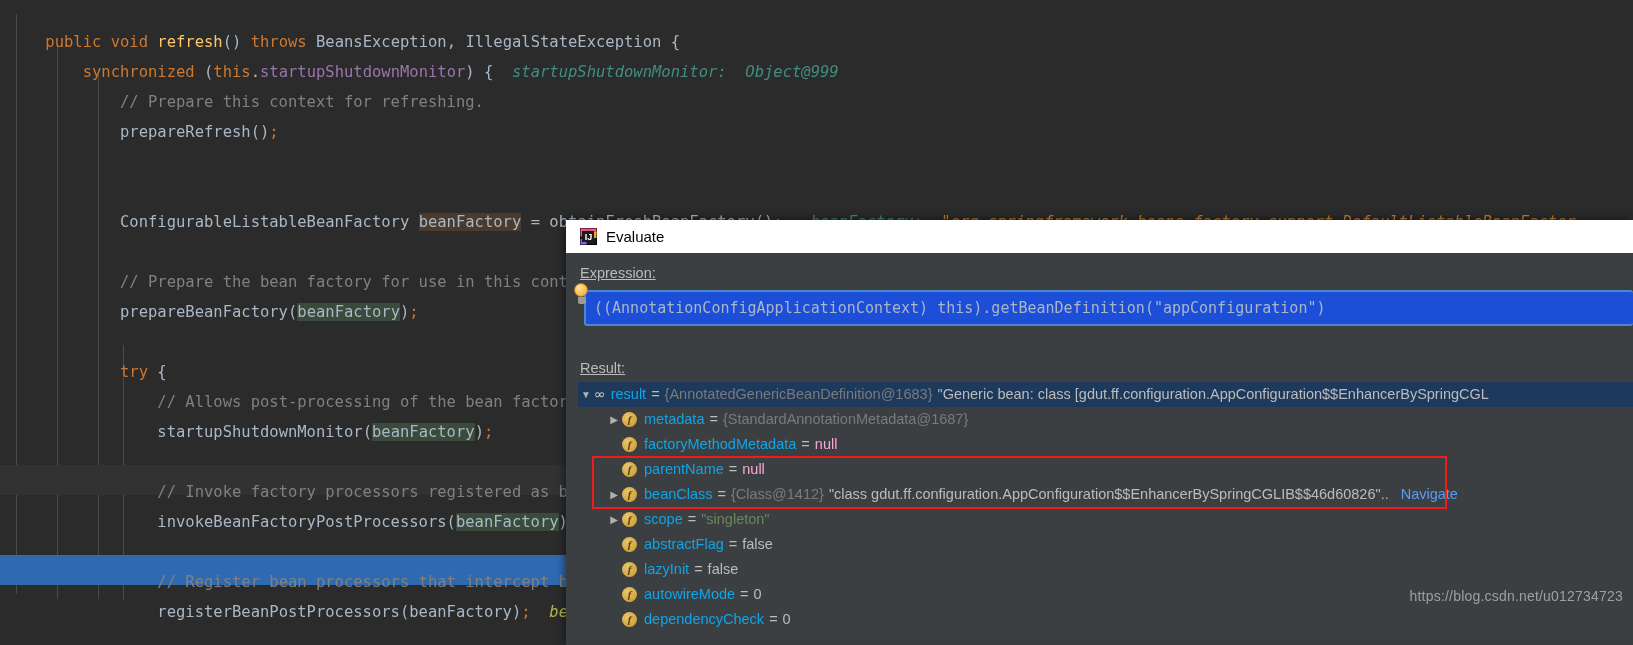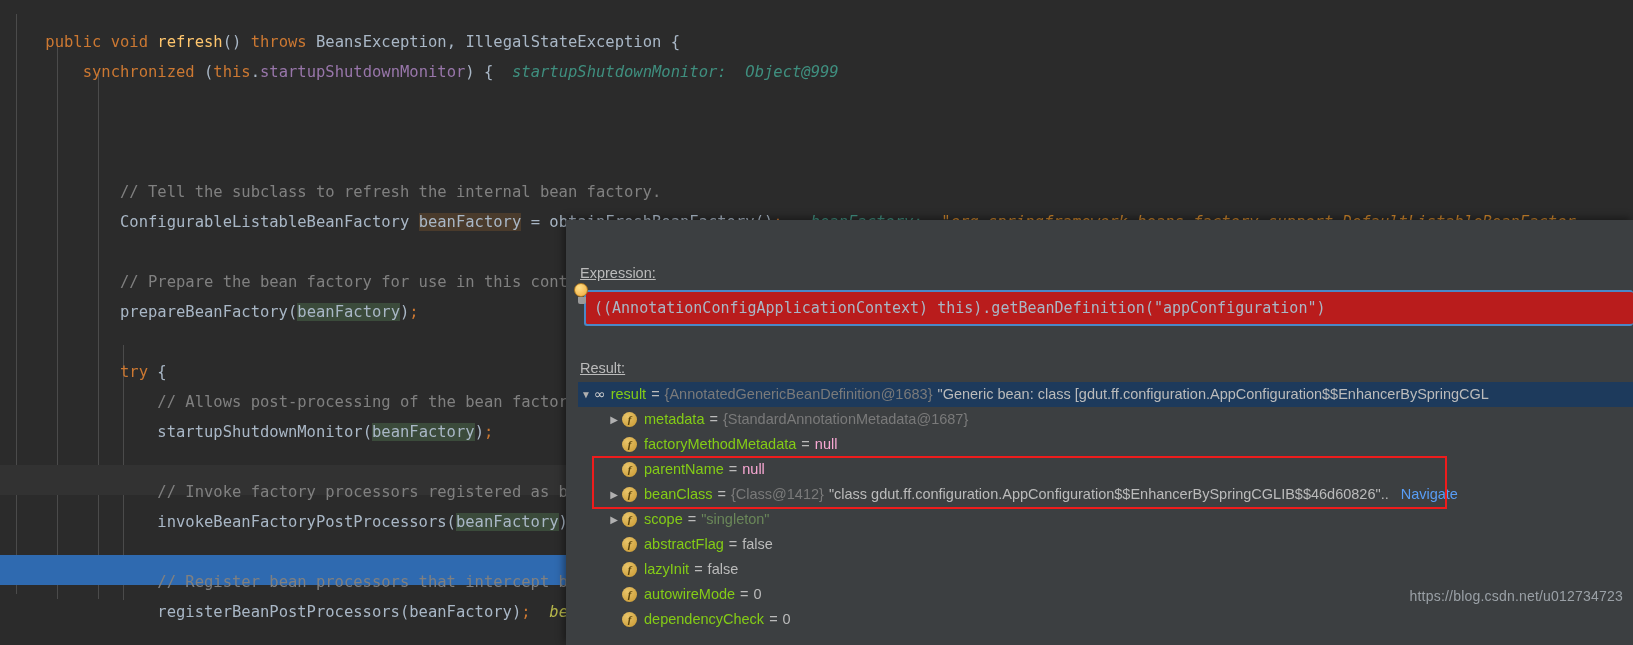--- a/index.html
+++ b/index.html
@@ -56,21 +56,21 @@
 
   .lbl{
     color:#bbbbbb;font-size:14.5px;
     font-family:"Liberation Sans","DejaVu Sans",sans-serif;
     text-decoration:underline;
   }
   #expr-label{position:absolute;left:14px;top:45px;}
   #expr-wrap{
     position:absolute;left:18px;top:70px;right:0px;height:36px;
     border:2px solid #4a88c7;border-right:none;border-radius:3px;
-    background:#b91c1c;box-sizing:border-box;display:flex;align-items:center;
+    background:#1d4ed8;box-sizing:border-box;display:flex;align-items:center;
   }
   #expr-input{
     flex:1;background:transparent;border:none;outline:none;
     color:#a9b7c6;font-family:"DejaVu Sans Mono","Liberation Mono",monospace;
     font-size:15px;padding-left:8px;white-space:pre;overflow:hidden;
   }
   #bulb{
     position:absolute;left:8px;top:63px;width:16px;height:24px;z-index:5;
   }
   #bulb .glass{
@@ -101,21 +101,21 @@
     color:#d0d0d0;font-size:14px;margin-right:6px;letter-spacing:-1px;
     font-family:"DejaVu Sans",sans-serif;
   }
   .fbadge{
     width:15px;height:15px;border-radius:50%;
     background:radial-gradient(circle at 35% 30%,#e8c46a,#c8972f);
     color:#5a430c;font-size:11px;line-height:15px;text-align:center;
     flex:0 0 15px;margin-right:7px;font-family:"Liberation Serif",serif;
     font-style:italic;font-weight:bold;
   }
-  .vname{color:#84cc16;margin-right:5px;}
+  .vname{color:#0ea5e9;margin-right:5px;}
   .veq{color:#bbbbbb;margin-right:5px;}
   .vref{color:#7a7a7a;margin-right:5px;}
   .vstr{color:#bbbbbb;}
   .vgreen{color:#6a8759;}
   .vnull{color:#f9a8d4;}
   .navlink{color:#589df6;margin-left:12px;}
 
   #redbox{
     position:absolute;left:592px;top:456px;width:855px;height:53px;
     border:2px solid #ee1c1c;box-sizing:border-box;pointer-events:none;
@@ -143,25 +143,28 @@
   <div class="code-line hl-sel" style="top:555px;"></div>
 
   <div class="code-line" style="top:-3px;">
     <span class="txt"><span class="kw">public</span> <span class="kw">void</span> <span class="mth">refresh</span><span class="punc">()</span> <span class="kw">throws</span> <span class="cls">BeansException</span><span class="punc">,</span> <span class="cls">IllegalStateException</span> <span class="punc">{</span></span>
   </div>
 
   <div class="code-line" style="top:27px;">
     <span class="txt">    <span class="kw">synchronized</span> <span class="punc">(</span><span class="kw">this</span><span class="punc">.</span><span class="fld">startupShutdownMonitor</span><span class="punc">)</span> <span class="punc">{</span>  <span class="hintteal">startupShutdownMonitor:  Object@999</span></span>
   </div>
 
-
-
-  <div class="code-line" style="top:147px;">
-    <span class="txt">        <span class="cmt">// Tell the subclass to refresh the internal bean factory.</span></span>
-  </div>
+  <div class="code-line" style="top:57px;">
+    <span class="txt">        <span class="cmt">// Prepare this context for refreshing.</span></span>
+  </div>
+
+  <div class="code-line" style="top:87px;">
+    <span class="txt">        <span class="id">prepareRefresh</span><span class="punc">()</span><span class="semi">;</span></span>
+  </div>
+
 
   <div class="code-line" style="top:177px;">
     <span class="txt">        <span class="cls">ConfigurableListableBeanFactory</span> <span class="usg-brown">beanFactory</span> <span class="punc">=</span> <span class="id">obtainFreshBeanFactory</span><span class="punc">()</span><span class="semi">;</span>   <span class="hintteal">beanFactory:</span>  <span class="hinto">"org.springframework.beans.factory.support.DefaultListableBeanFactor</span></span>
   </div>
 
   <div class="code-line" style="top:237px;">
     <span class="txt">        <span class="cmt">// Prepare the bean factory for use in this context.</span></span>
   </div>
 
   <div class="code-line" style="top:267px;">
@@ -193,20 +196,34 @@
   </div>
 
   <div class="code-line" style="top:567px;">
     <span class="txt">            <span class="id">registerBeanPostProcessors</span><span class="punc">(beanFactory)</span><span class="semi">;</span>  <span class="hinty">bean</span></span>
   </div>
 
 </div>
 
 <div id="evaluate">
 
+  <div id="dlg-titlebar">
+    <span class="ij-icon">
+      <svg width="17" height="17" viewBox="0 0 17 17">
+        <rect x="0.5" y="0.5" width="16" height="16" fill="#1b1b1b" stroke="#000"></rect>
+        <rect x="0.5" y="0.5" width="8" height="8" fill="#f0548a"></rect>
+        <rect x="8.5" y="0.5" width="8" height="5" fill="#f0548a"></rect>
+        <rect x="11" y="4" width="5.5" height="6" fill="#f5a623"></rect>
+        <rect x="0.5" y="11" width="6" height="5.5" fill="#8a5ef0"></rect>
+        <rect x="2" y="3" width="12" height="11" fill="#1b1b1b"></rect>
+        <text x="8.5" y="12" font-size="9" fill="#fff" text-anchor="middle" font-family="Liberation Sans, sans-serif" font-weight="bold">IJ</text>
+      </svg>
+    </span>
+    <span id="dlg-title">Evaluate</span>
+  </div>
 
   <div id="expr-label" class="lbl">Expression:</div>
 
   <div id="bulb">
     <div class="glass"></div>
     <div class="base"></div>
   </div>
 
   <div id="expr-wrap">
     <div id="expr-input" contenteditable="false" placeholder="Enter expression" style="">((AnnotationConfigApplicationContext) this).getBeanDefinition("appConfiguration")</div>

